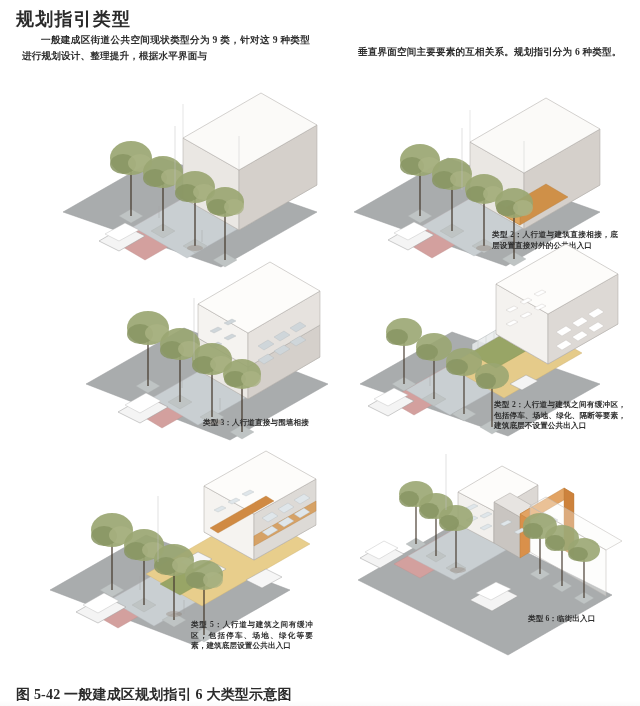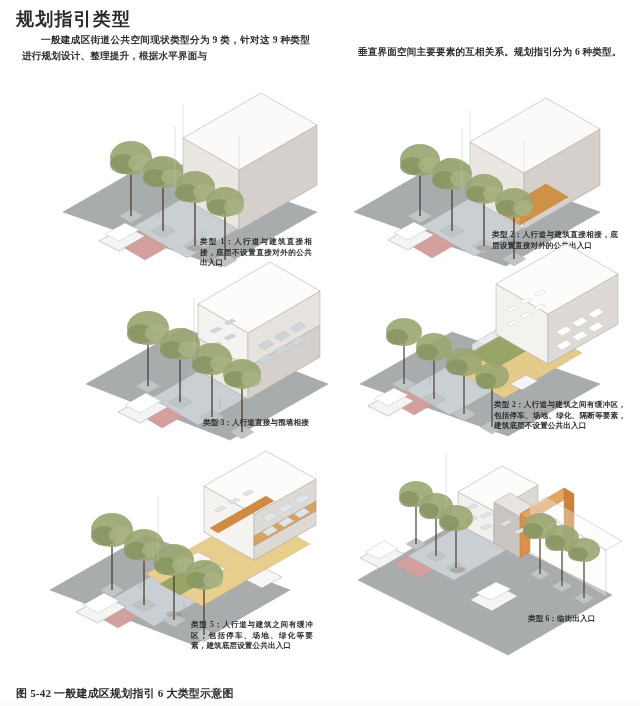--- a/index.html
+++ b/index.html
@@ -58,21 +58,21 @@
   #cap4{left:134px;top:134px;width:132px;}
   #cap5{left:163px;top:180px;width:122px;}
   #cap6{left:170px;top:174px;width:118px;}
 
   
   svg{display:block;overflow:visible;}
 
   
   .fig-caption{
     position:absolute;left:16px;top:686px;
-    font-size:11px;letter-spacing:.2px;color:#2b2b2b;
+    font-size:14px;letter-spacing:.2px;color:#2b2b2b;
     font-weight:bold;
   }
   .shadowline{
     position:absolute;left:0;top:700px;width:640px;height:6px;
     background:linear-gradient(to bottom,rgba(255,255,255,0),rgba(0,0,0,0.02));
   }
 </style>
 </head>
 <body>
 
@@ -148,21 +148,20 @@
           <g stroke="#a6a6a6" stroke-width=".5" fill="none">
             <line x1="104" y1="124" x2="104" y2="112"></line>
             <line x1="147" y1="148" x2="147" y2="136"></line>
           </g>
 
           <line x1="120" y1="96" x2="120" y2="32" stroke="#c0c0c0" stroke-width=".5"></line>
 
           <ellipse cx="140" cy="154" rx="8" ry="3" fill="#8d7a70" opacity=".35"></ellipse>
         </g>
       </svg>
-      <div class="caption" id="cap1">类型 1：人行道与建筑直接相接，底层不设置直接对外的公共出入口</div>
     </div>
 
     <div class="cell" id="cell2">
       <svg class="art" width="275" height="150" viewBox="0 0 275 150">
         <g stroke-linejoin="round">
           <polygon points="6,110 100,56 252,110 158,164" fill="#a9acad" stroke="#9a9d9e" stroke-width=".5"></polygon>
           <polygon points="52,137 146,83 178,102 84,156" fill="#d3a09e" stroke="#c08f8d" stroke-width=".4"></polygon>
           <polygon points="74,124 168,70 220,100 126,154" fill="#c9cfd2" stroke="#b5bcbf" stroke-width=".4"></polygon>
           <polygon points="122,96 198,52 252,83 176,127" fill="#e4e1dc" stroke="#b9b5b0" stroke-width=".4"></polygon>
           <polygon points="122,96 122,40 176,71 176,127" fill="#eae7e3" stroke="#a8a4a0" stroke-width=".5"></polygon>

